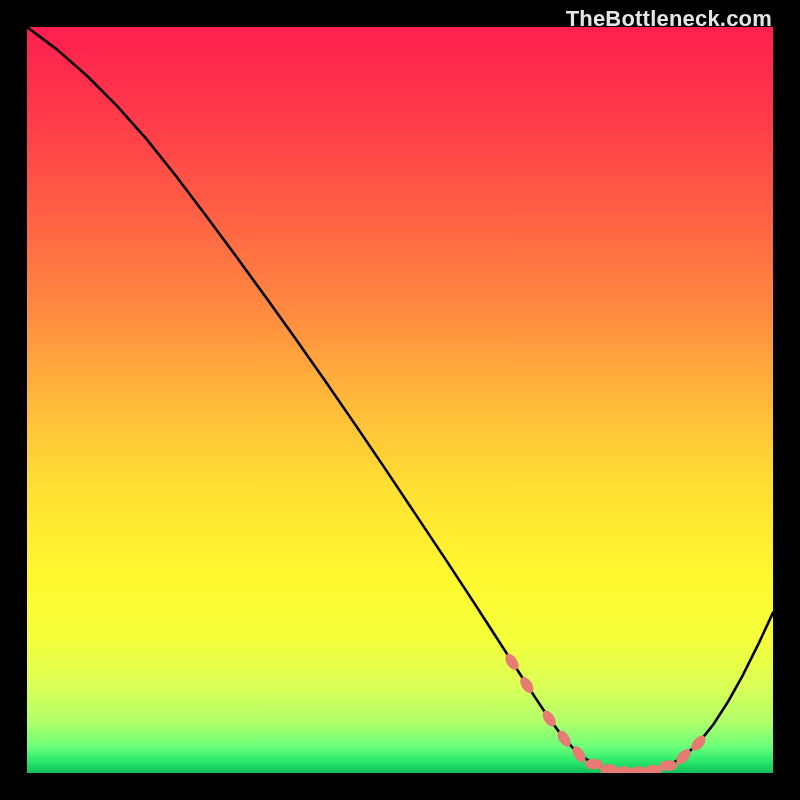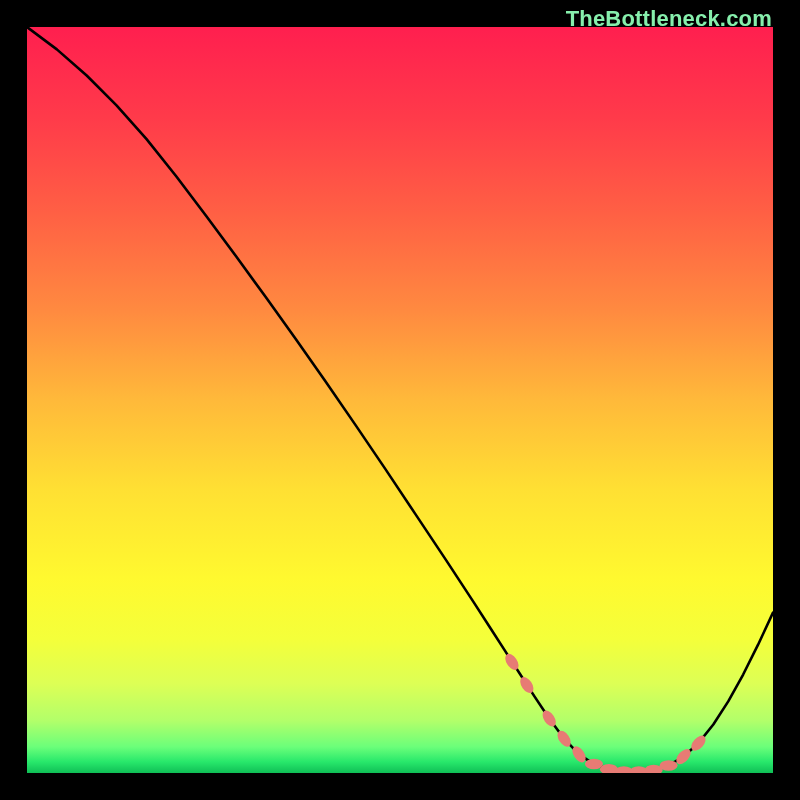--- a/index.html
+++ b/index.html
@@ -36,21 +36,21 @@
     width: 746px;
     height: 746px;
   }
   .watermark {
     position: absolute;
     top: 6px;
     right: 28px;
     font-family: Arial, Helvetica, sans-serif;
     font-size: 22px;
     font-weight: 600;
-    color: #86efac;
+    color: #e5e5e5;
     letter-spacing: 0.2px;
   }
 </style>
 </head>
 <body>
 
 <div class="chart-container">
   <div class="plot-area">
     <svg class="gradient-bg" viewBox="0 0 746 746" preserveAspectRatio="none">
       <defs>

